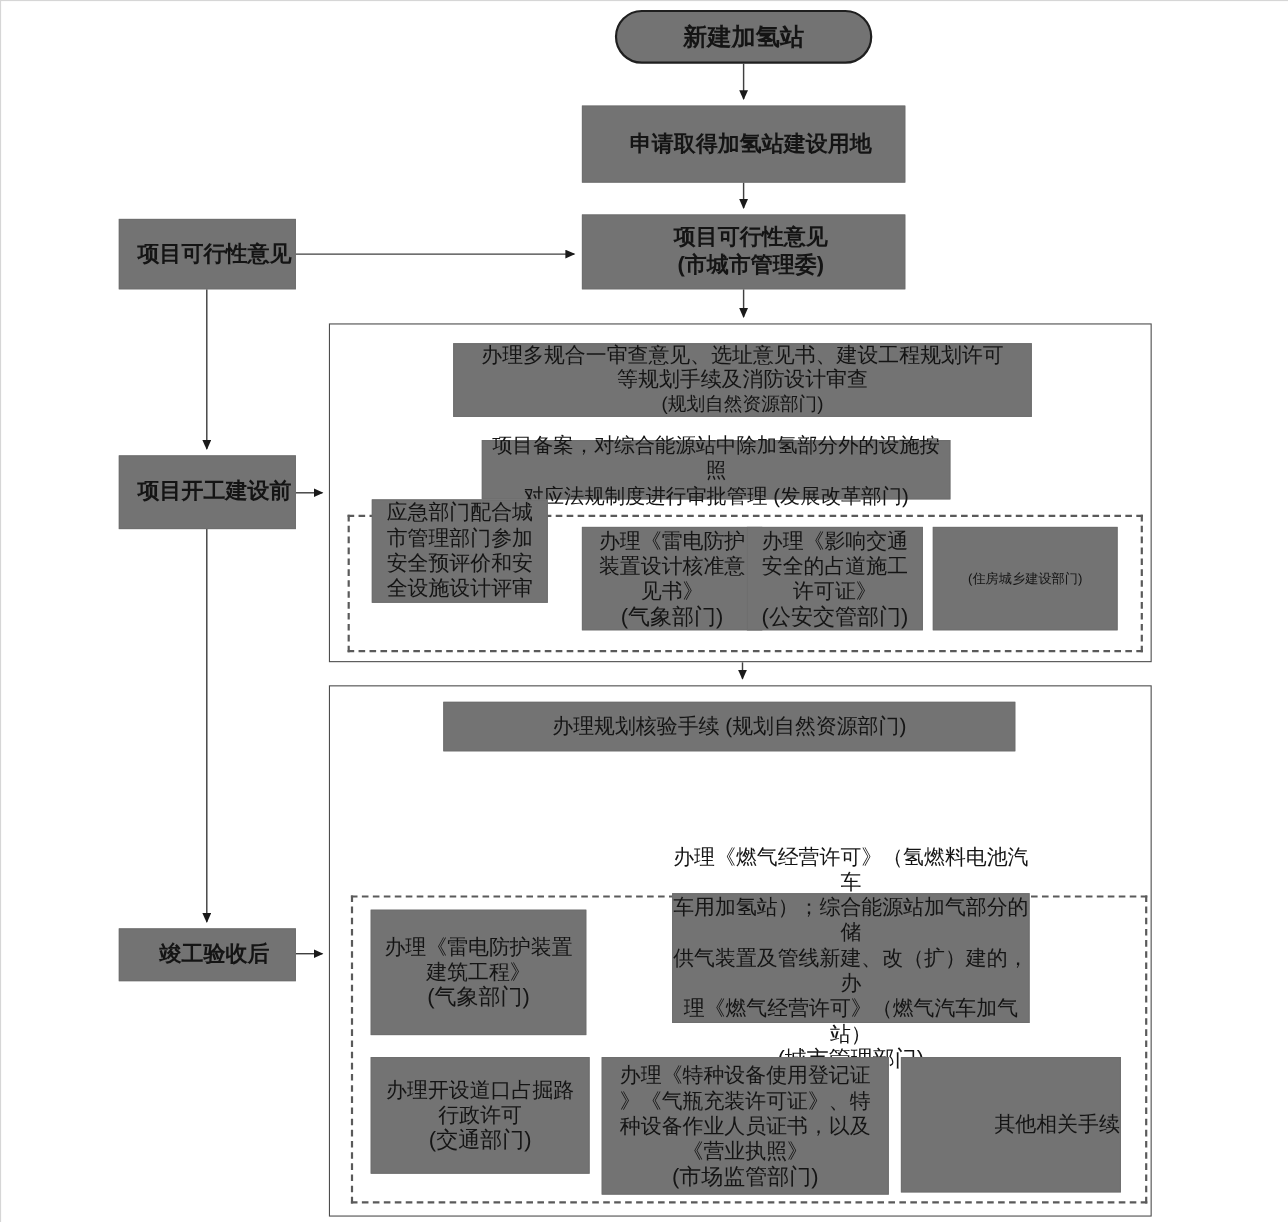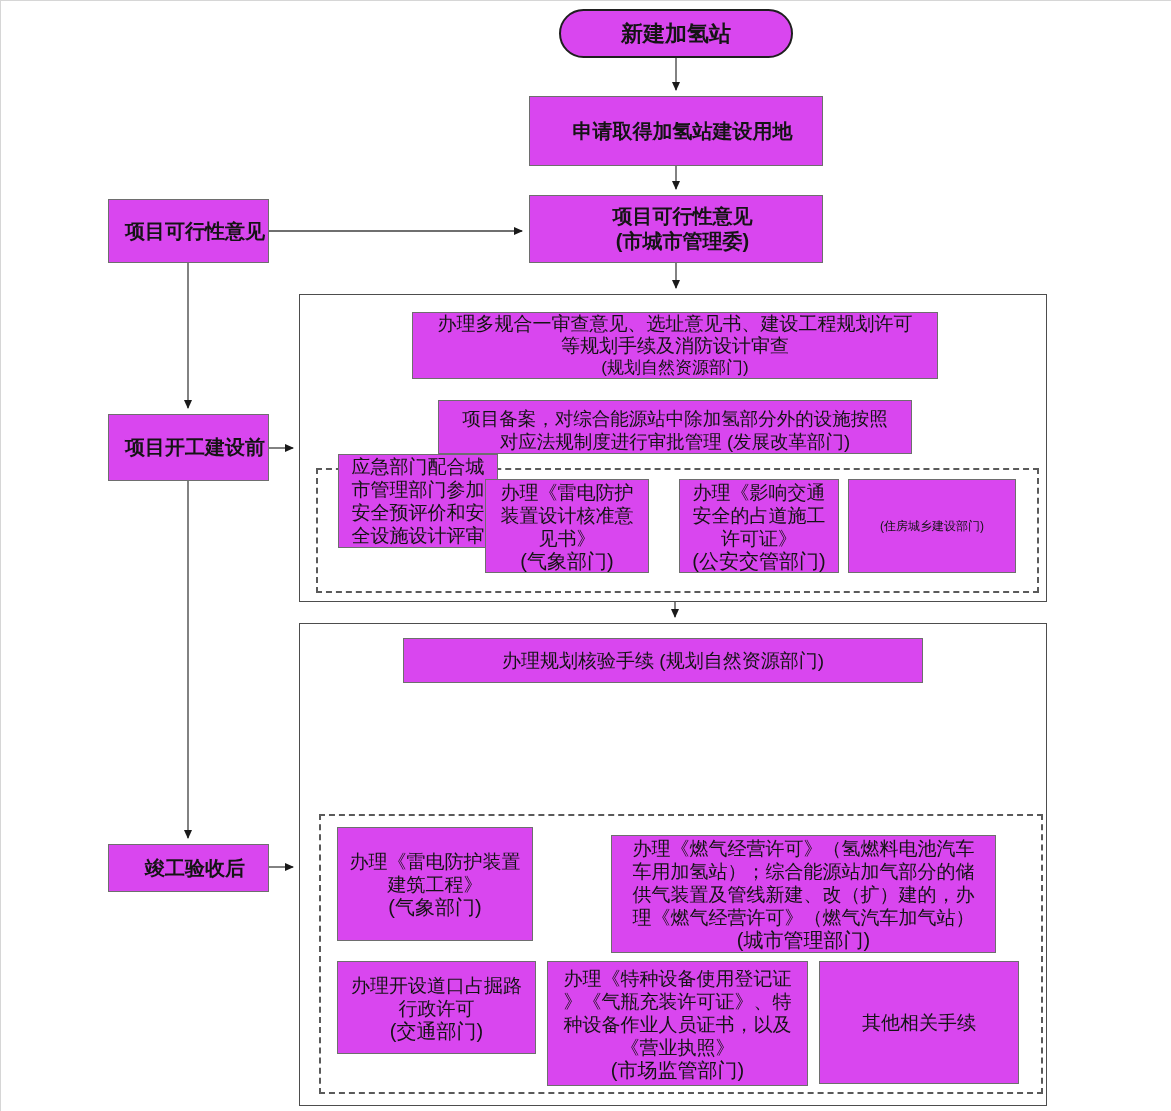--- a/index.html
+++ b/index.html
@@ -10,21 +10,21 @@
     border-top:1px solid #d6d6d6;
     border-left:1px solid #d6d6d6;
     font-family:"Liberation Sans","DejaVu Sans",sans-serif;
     color:#141414;
     overflow:hidden;
   }
   .arrows{position:absolute;left:0;top:0;pointer-events:none;}
   .node{
     position:absolute;
     box-sizing:border-box;
-    background:#d946ef;
+    background:#737373;
     border:1px solid #6e6e6e;
     display:flex;flex-direction:column;
     align-items:center;justify-content:center;
     text-align:center;
     font-size:19px;line-height:23px;
     white-space:pre-line;
   }
   .node .txt,.node .dept{display:block;white-space:pre-line;}
   .dept{font-size:20px;line-height:22px;}
   .dept-lg{font-size:17px;line-height:22px;}
@@ -96,34 +96,34 @@
   </div>
 
   <div class="container" style="left:298px;top:293px;width:748px;height:308px;"></div>
 
   <div class="node lh22" style="left:411px;top:311px;width:526px;height:67px;">
     <span class="txt">办理多规合一审查意见、选址意见书、建设工程规划许可
 等规划手续及消防设计审查</span>
     <span class="dept dept-lg">(规划自然资源部门)</span>
   </div>
 
-  <div class="node" style="left:437px;top:399px;width:474px;height:54px;font-size:18.5px;justify-content:flex-end;">
+  <div class="node" style="left:437px;top:399px;width:426px;height:54px;font-size:18.5px;">
     <span class="txt">项目备案，对综合能源站中除加氢部分外的设施按照
 对应法规制度进行审批管理 (发展改革部门)</span>
   </div>
 
   <div class="dashed" style="left:315px;top:467px;width:723px;height:125px;"></div>
 
   <div class="node" style="left:337px;top:453px;width:160px;height:94px;">
     <span class="txt">应急部门配合城
 市管理部门参加
 安全预评价和安
 全设施设计评审</span>
   </div>
-  <div class="node" style="left:484px;top:478px;width:164px;height:94px;">
+  <div class="node" style="left:528px;top:478px;width:164px;height:94px;">
     <span class="txt">办理《雷电防护
 装置设计核准意
 见书》</span>
     <span class="dept">(气象部门)</span>
   </div>
   <div class="node" style="left:678px;top:478px;width:160px;height:94px;">
     <span class="txt">办理《影响交通
 安全的占道施工
 许可证》</span>
     <span class="dept">(公安交管部门)</span>
@@ -139,36 +139,36 @@
   </div>
 
 
   <div class="dashed" style="left:318px;top:813px;width:724px;height:280px;"></div>
 
   <div class="node" style="left:336px;top:826px;width:196px;height:114px;">
     <span class="txt">办理《雷电防护装置
 建筑工程》</span>
     <span class="dept">(气象部门)</span>
   </div>
-  <div class="node" style="left:610px;top:834px;width:385px;height:118px;">
+  <div class="node" style="left:610px;top:811px;width:325px;height:118px;">
     <span class="txt">办理《燃气经营许可》（氢燃料电池汽车
 车用加氢站）；综合能源站加气部分的储
 供气装置及管线新建、改（扩）建的，办
 理《燃气经营许可》（燃气汽车加气站）</span>
     <span class="dept">(城市管理部门)</span>
   </div>
-  <div class="node" style="left:336px;top:960px;width:199px;height:93px;">
+  <div class="node" style="left:336px;top:960px;width:199px;height:106px;">
     <span class="txt">办理开设道口占掘路
 行政许可</span>
     <span class="dept">(交通部门)</span>
   </div>
   <div class="node" style="left:546px;top:960px;width:261px;height:125px;">
     <span class="txt">办理《特种设备使用登记证
 》《气瓶充装许可证》、特
 种设备作业人员证书，以及
 《营业执照》</span>
     <span class="dept">(市场监管部门)</span>
   </div>
-  <div class="node" style="left:818px;top:960px;width:200px;height:123px;">
+  <div class="node" style="left:818px;top:960px;width:200px;height:123px;align-items:flex-end;">
     <span class="txt">其他相关手续</span>
   </div>
 
 </div>
 
 </body></html>

